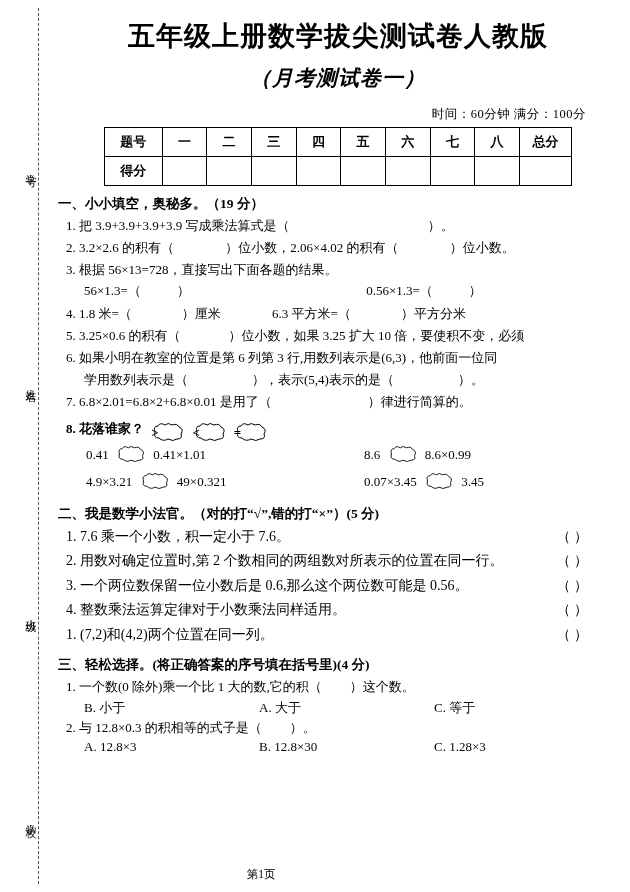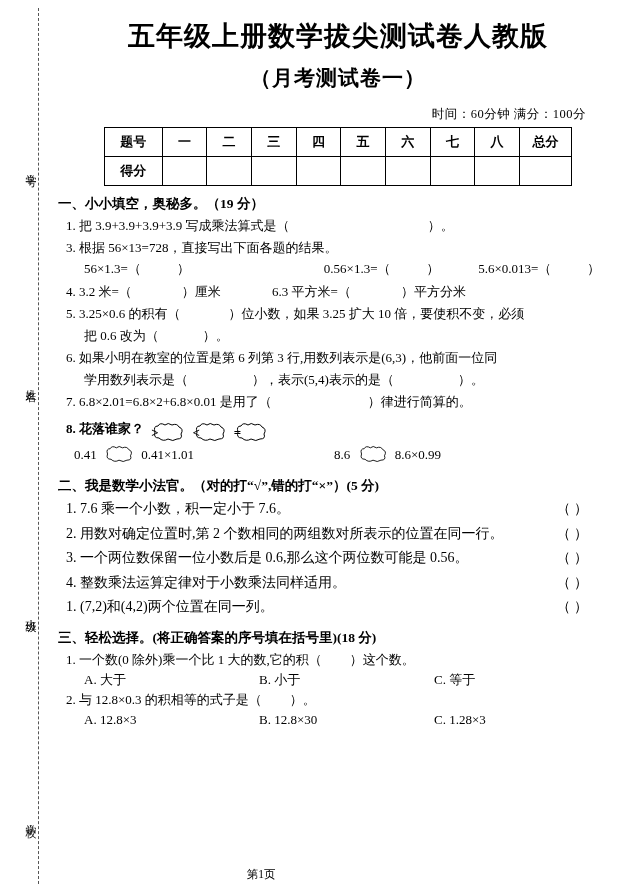--- a/index.html
+++ b/index.html
@@ -12,21 +12,21 @@
   .side-label{position:absolute;left:0;width:24px;text-align:center;font-size:11px;letter-spacing:2px;
               writing-mode:vertical-rl;text-orientation:upright;color:#000;}
   .sl-xuehao{top:140px;height:70px;}
   .sl-xingming{top:355px;height:70px;}
   .sl-banji{top:585px;height:70px;}
   .sl-xuexiao{top:790px;height:70px;}
 
   .content{position:absolute;left:58px;top:0;width:560px;}
 
   h1.title{font-family:Liberation Mono, monospace;font-weight:bold;font-size:27px;text-align:center;margin:18px 0 0 0;letter-spacing:1px;}
-  h2.subtitle{font-weight:bold;font-size:21px;text-align:center;margin:10px 0 0 0;letter-spacing:1px;}
+  h2.subtitle{font-weight:bold;font-size:21px;text-align:center;margin:10px 0 0 0;letter-spacing:1px;font-style:italic;}
   .timeline{text-align:right;font-size:12.5px;margin:14px 32px 4px 0;letter-spacing:0.5px;}
 
   table.scoretable{border-collapse:collapse;margin:4px auto 0 auto;width:468px;}
   table.scoretable td{border:1px solid #000;height:26px;text-align:center;font-size:13px;font-weight:bold;}
   table.scoretable td.lbl{width:58px;}
   table.scoretable td.num{width:44px;}
   table.scoretable td.tot{width:52px;text-align:center;}
 
   .sec{margin-top:9px;}
   .sec-title{font-weight:bold;font-size:13.5px;margin:8px 0 2px 0;}
@@ -34,21 +34,21 @@
   .indent{margin-left:26px;}
 
   .fill-row{display:flex;font-size:13px;line-height:1.6;margin-left:8px;}
   .fill-row .c1{width:250px;}
   .fill-row .c2{width:180px;text-align:center;}
 
   
   .flower{display:inline-block;width:30px;height:18px;vertical-align:-4px;margin:0 4px;position:relative;}
   .flower svg{position:absolute;left:0;top:0;}
 
-  .cmp-row{display:flex;font-size:13px;line-height:2.1;margin-left:16px;}
+  .cmp-row{display:flex;font-size:13px;line-height:2.1;margin-left:28px;gap:18px;}
   .cmp-row .cl{width:260px;}
   .cmp-row .cr{width:250px;}
 
   .judge{font-size:14px;line-height:1.75;margin-left:8px;position:relative;}
   .judge .paren{position:absolute;right:30px;}
 
   .choice{font-size:13px;line-height:1.72;margin-left:8px;}
   .opts{display:flex;margin-left:26px;font-size:13px;}
   .opts .o{width:175px;}
 
@@ -104,45 +104,44 @@
       </table>
 
     <div class="sec">
       <div class="sec-title">一、小小填空，奥秘多。（19 分）</div>
 
       <div class="q">
         <span>1. 把 3.9+3.9+3.9+3.9 写成乘法算式是（</span>
         <span style="display:inline-block;width:135px;border-bottom:0;"></span><span>）。</span>
       </div>
 
+      <div class="q">
+        <span>2. 3.2×2.6 的积有（</span>
+        <span style="display:inline-block;width:48px;"></span><span>）位小数，2.06×4.02 的积有（</span>
+        <span style="display:inline-block;width:48px;"></span><span>）位小数。</span>
+      </div>
 
       <div class="q">3. 根据 56×13=728，直接写出下面各题的结果。</div>
 
       <div class="fill-row">
         <div class="c1" style="margin-left:18px;">
           <span>56×1.3=（</span><span style="display:inline-block;width:36px;"></span><span>）</span>
         </div>
         <div class="c2">
           <span>0.56×1.3=（</span><span style="display:inline-block;width:36px;"></span><span>）</span>
         </div>
-        <div class="c2">
-          <span>5.6×0.013=（</span><span style="display:inline-block;width:36px;"></span><span>）</span>
-        </div>
-      </div>
-
-      <div class="q">
-        <span>4. 3.2 米=（</span><span style="display:inline-block;width:50px;"></span><span>）厘米</span>
+      </div>
+
+      <div class="q">
+        <span>4. 1.8 米=（</span><span style="display:inline-block;width:50px;"></span><span>）厘米</span>
         <span style="display:inline-block;width:48px;"></span><span>6.3 平方米=（</span><span style="display:inline-block;width:50px;"></span><span>）平方分米</span>
       </div>
 
       <div class="q">
         <span>5. 3.25×0.6 的积有（</span><span style="display:inline-block;width:48px;"></span><span>）位小数，如果 3.25 扩大 10 倍，要使积不变，必须</span>
-      </div>
-      <div class="q indent">
-        <span>把 0.6 改为（</span><span style="display:inline-block;width:44px;"></span><span>）。</span>
       </div>
 
       <div class="q">6. 如果小明在教室的位置是第 6 列第 3 行,用数列表示是(6,3)，他前面一位同</div>
       <div class="q indent">
         <span>学用数列表示是（</span><span style="display:inline-block;width:64px;"></span><span>），表示(5,4)表示的是（</span><span style="display:inline-block;width:64px;"></span><span>）。</span>
       </div>
 
       <div class="q">
         <span>7. 6.8×2.01=6.8×2+6.8×0.01 是用了（</span><span style="display:inline-block;width:96px;"></span><span>）律进行简算的。</span>
       </div>
@@ -183,20 +182,40 @@
           <span>8.6</span>
           <span class="flower">
             <svg width="30" height="18" viewBox="0 0 34 20">
                 <path d="M4 10 Q2 4 7 4 Q9 0 14 3 Q17 0 21 3 Q26 1 28 5 Q33 7 30 12 Q32 17 26 17 Q22 20 17 17 Q12 20 8 16 Q2 16 4 10 Z" fill="none" stroke="#000" stroke-width="1"></path>
               </svg>
           </span>
           <span>8.6×0.99</span>
         </div>
       </div>
 
+      <div class="cmp-row">
+        <div class="cl">
+          <span>4.9×3.21</span>
+          <span class="flower">
+            <svg width="30" height="18" viewBox="0 0 34 20">
+                <path d="M4 10 Q2 4 7 4 Q9 0 14 3 Q17 0 21 3 Q26 1 28 5 Q33 7 30 12 Q32 17 26 17 Q22 20 17 17 Q12 20 8 16 Q2 16 4 10 Z" fill="none" stroke="#000" stroke-width="1"></path>
+              </svg>
+          </span>
+          <span>49×0.321</span>
+        </div>
+        <div class="cr">
+          <span>0.07×3.45</span>
+          <span class="flower">
+            <svg width="30" height="18" viewBox="0 0 34 20">
+                <path d="M4 10 Q2 4 7 4 Q9 0 14 3 Q17 0 21 3 Q26 1 28 5 Q33 7 30 12 Q32 17 26 17 Q22 20 17 17 Q12 20 8 16 Q2 16 4 10 Z" fill="none" stroke="#000" stroke-width="1"></path>
+              </svg>
+          </span>
+          <span>3.45</span>
+        </div>
+      </div>
 
     </div>
 
     <div class="sec">
       <div class="sec-title">二、我是数学小法官。（对的打“√”,错的打“×”）(5 分)</div>
       <div class="judge">
         <span>1. 7.6 乘一个小数，积一定小于 7.6。</span>
         <span class="paren">（    ）</span>
       </div>
       <div class="judge">
@@ -211,27 +230,27 @@
         <span>4. 整数乘法运算定律对于小数乘法同样适用。</span>
         <span class="paren">（    ）</span>
       </div>
       <div class="judge">
         <span>1. (7,2)和(4,2)两个位置在同一列。</span>
         <span class="paren">（    ）</span>
       </div>
     </div>
 
     <div class="sec">
-      <div class="sec-title">三、轻松选择。(将正确答案的序号填在括号里)(18 分)</div>
+      <div class="sec-title">三、轻松选择。(将正确答案的序号填在括号里)(4 分)</div>
       <div class="choice">
         <span>1. 一个数(0 除外)乘一个比 1 大的数,它的积（</span><span style="display:inline-block;width:28px;"></span><span>）这个数。</span>
       </div>
       <div class="opts">
+        <div class="o">B. 小于</div>
         <div class="o">A. 大于</div>
-        <div class="o">B. 小于</div>
         <div class="o">C. 等于</div>
       </div>
       <div class="choice">
         <span>2. 与 12.8×0.3 的积相等的式子是（</span><span style="display:inline-block;width:28px;"></span><span>）。</span>
       </div>
       <div class="opts">
         <div class="o">A. 12.8×3</div>
         <div class="o">B. 12.8×30</div>
         <div class="o">C. 1.28×3</div>
       </div>

